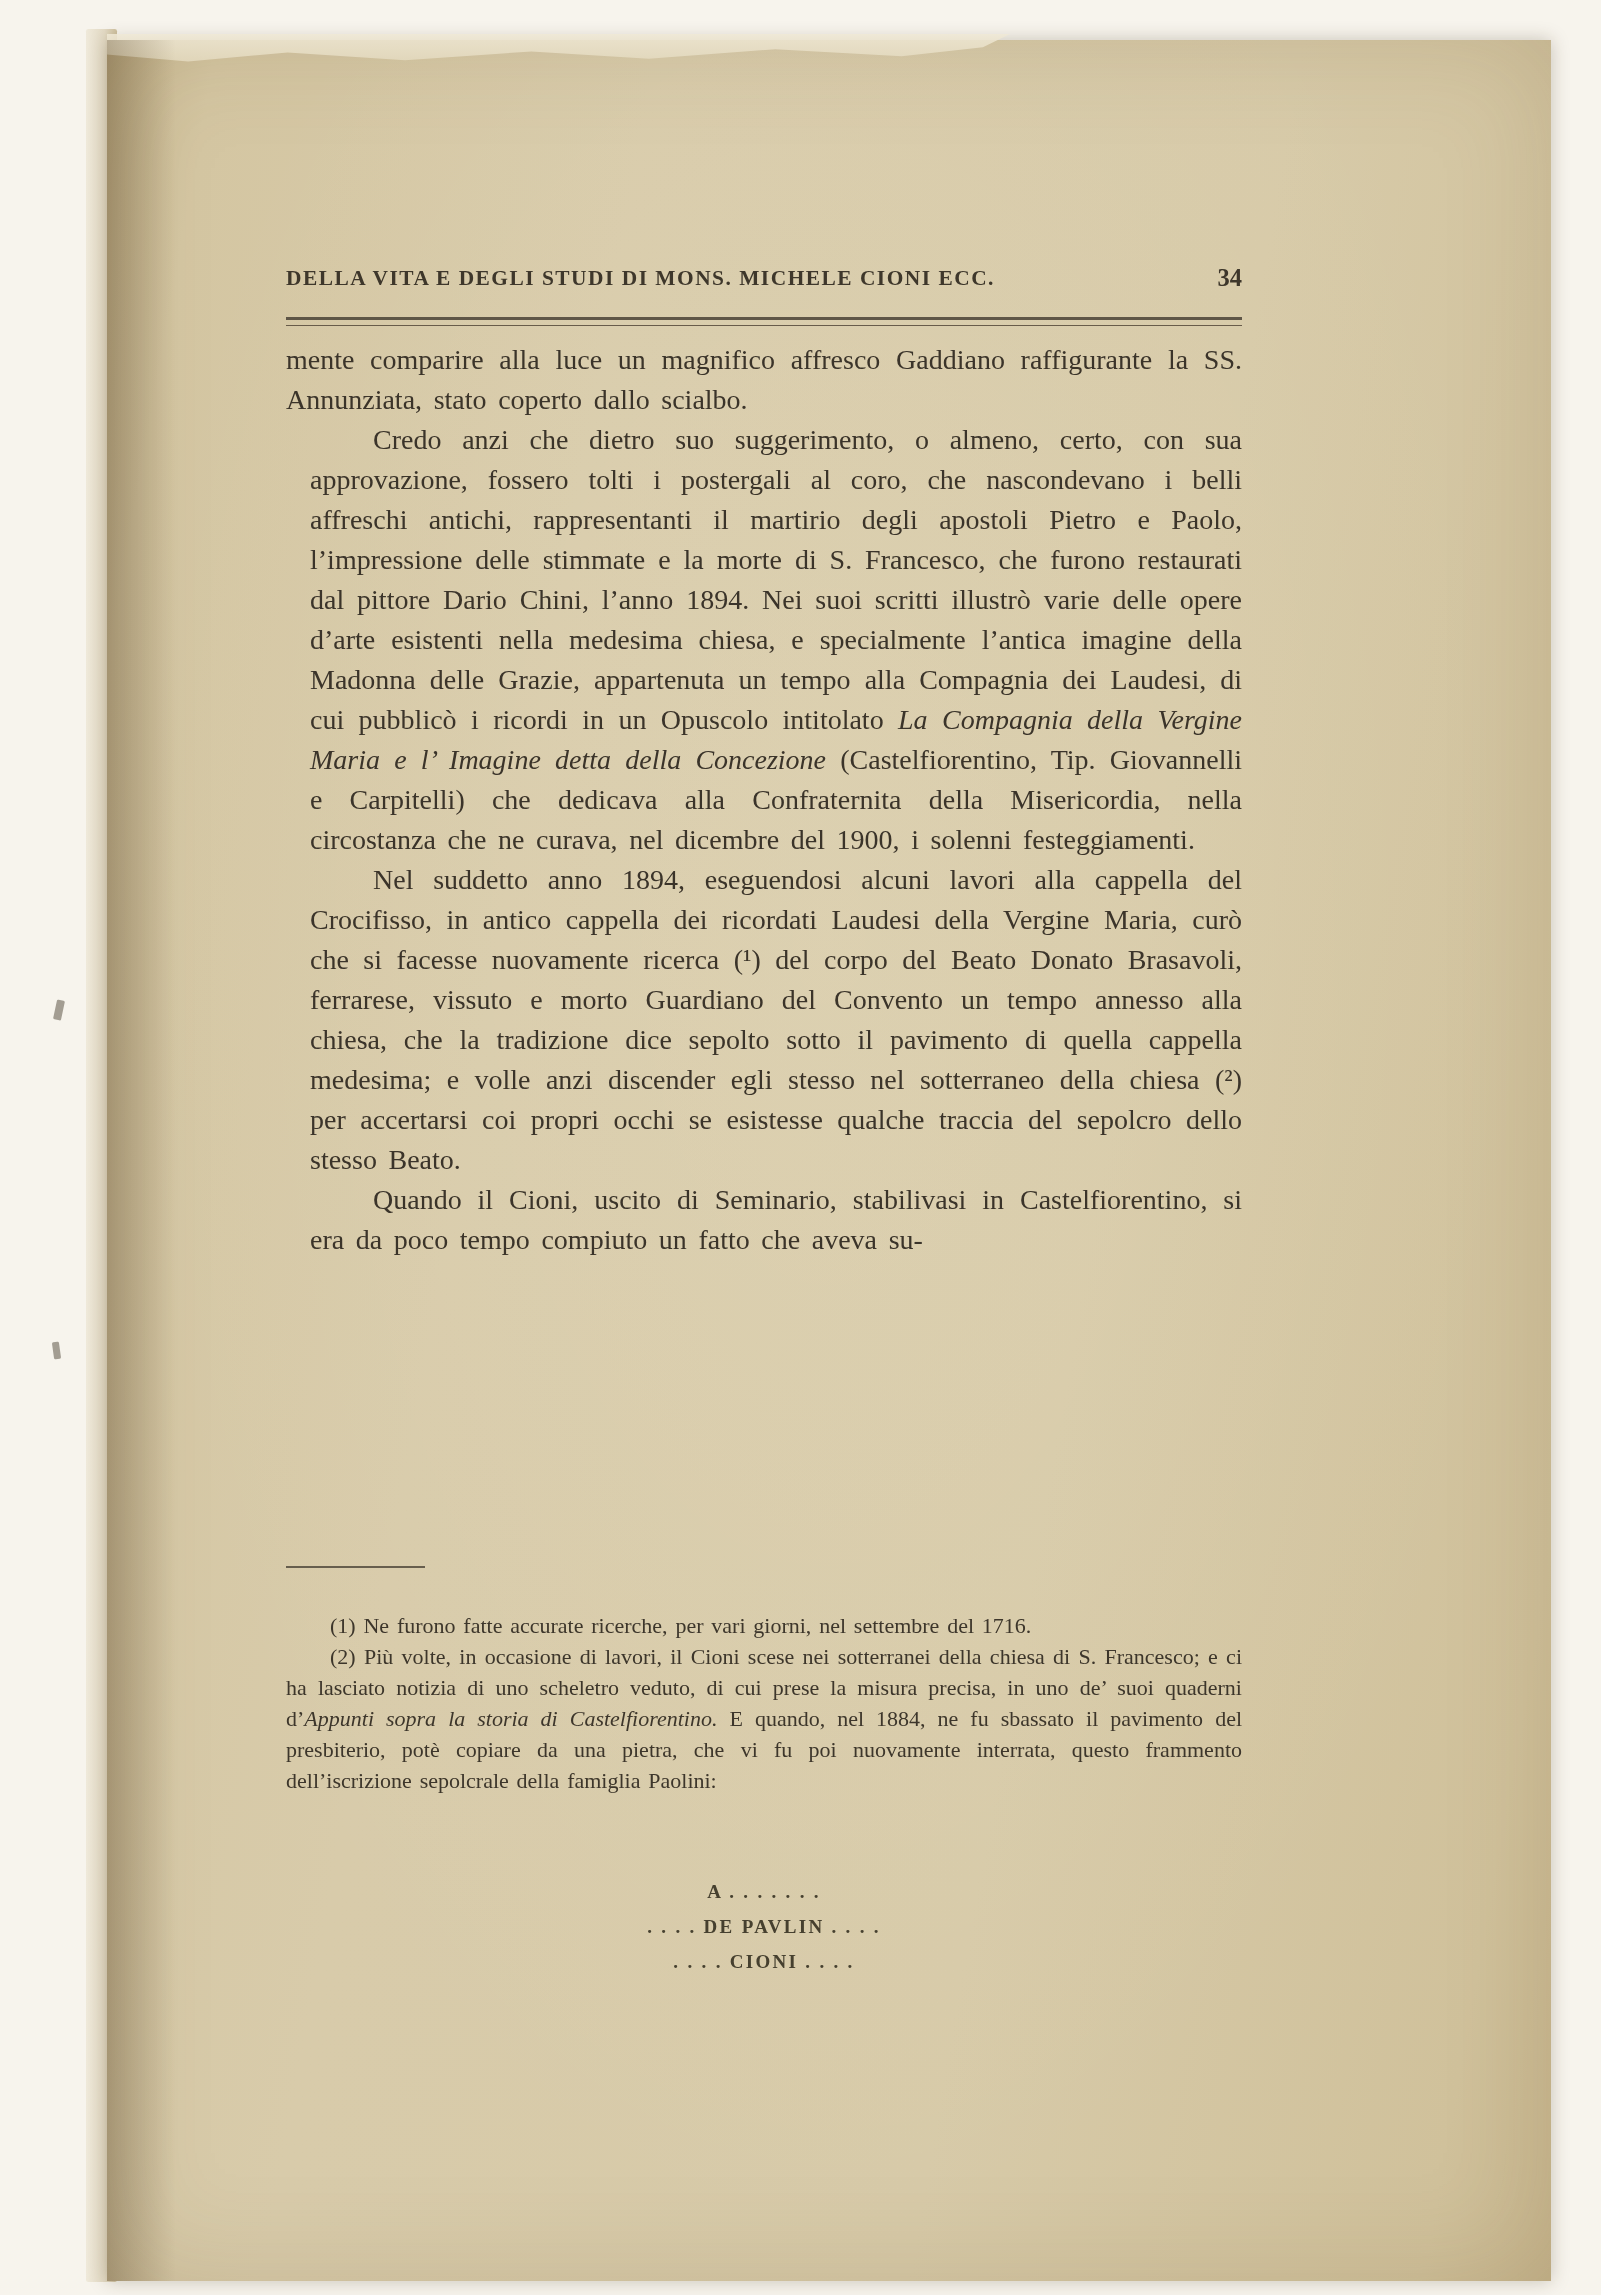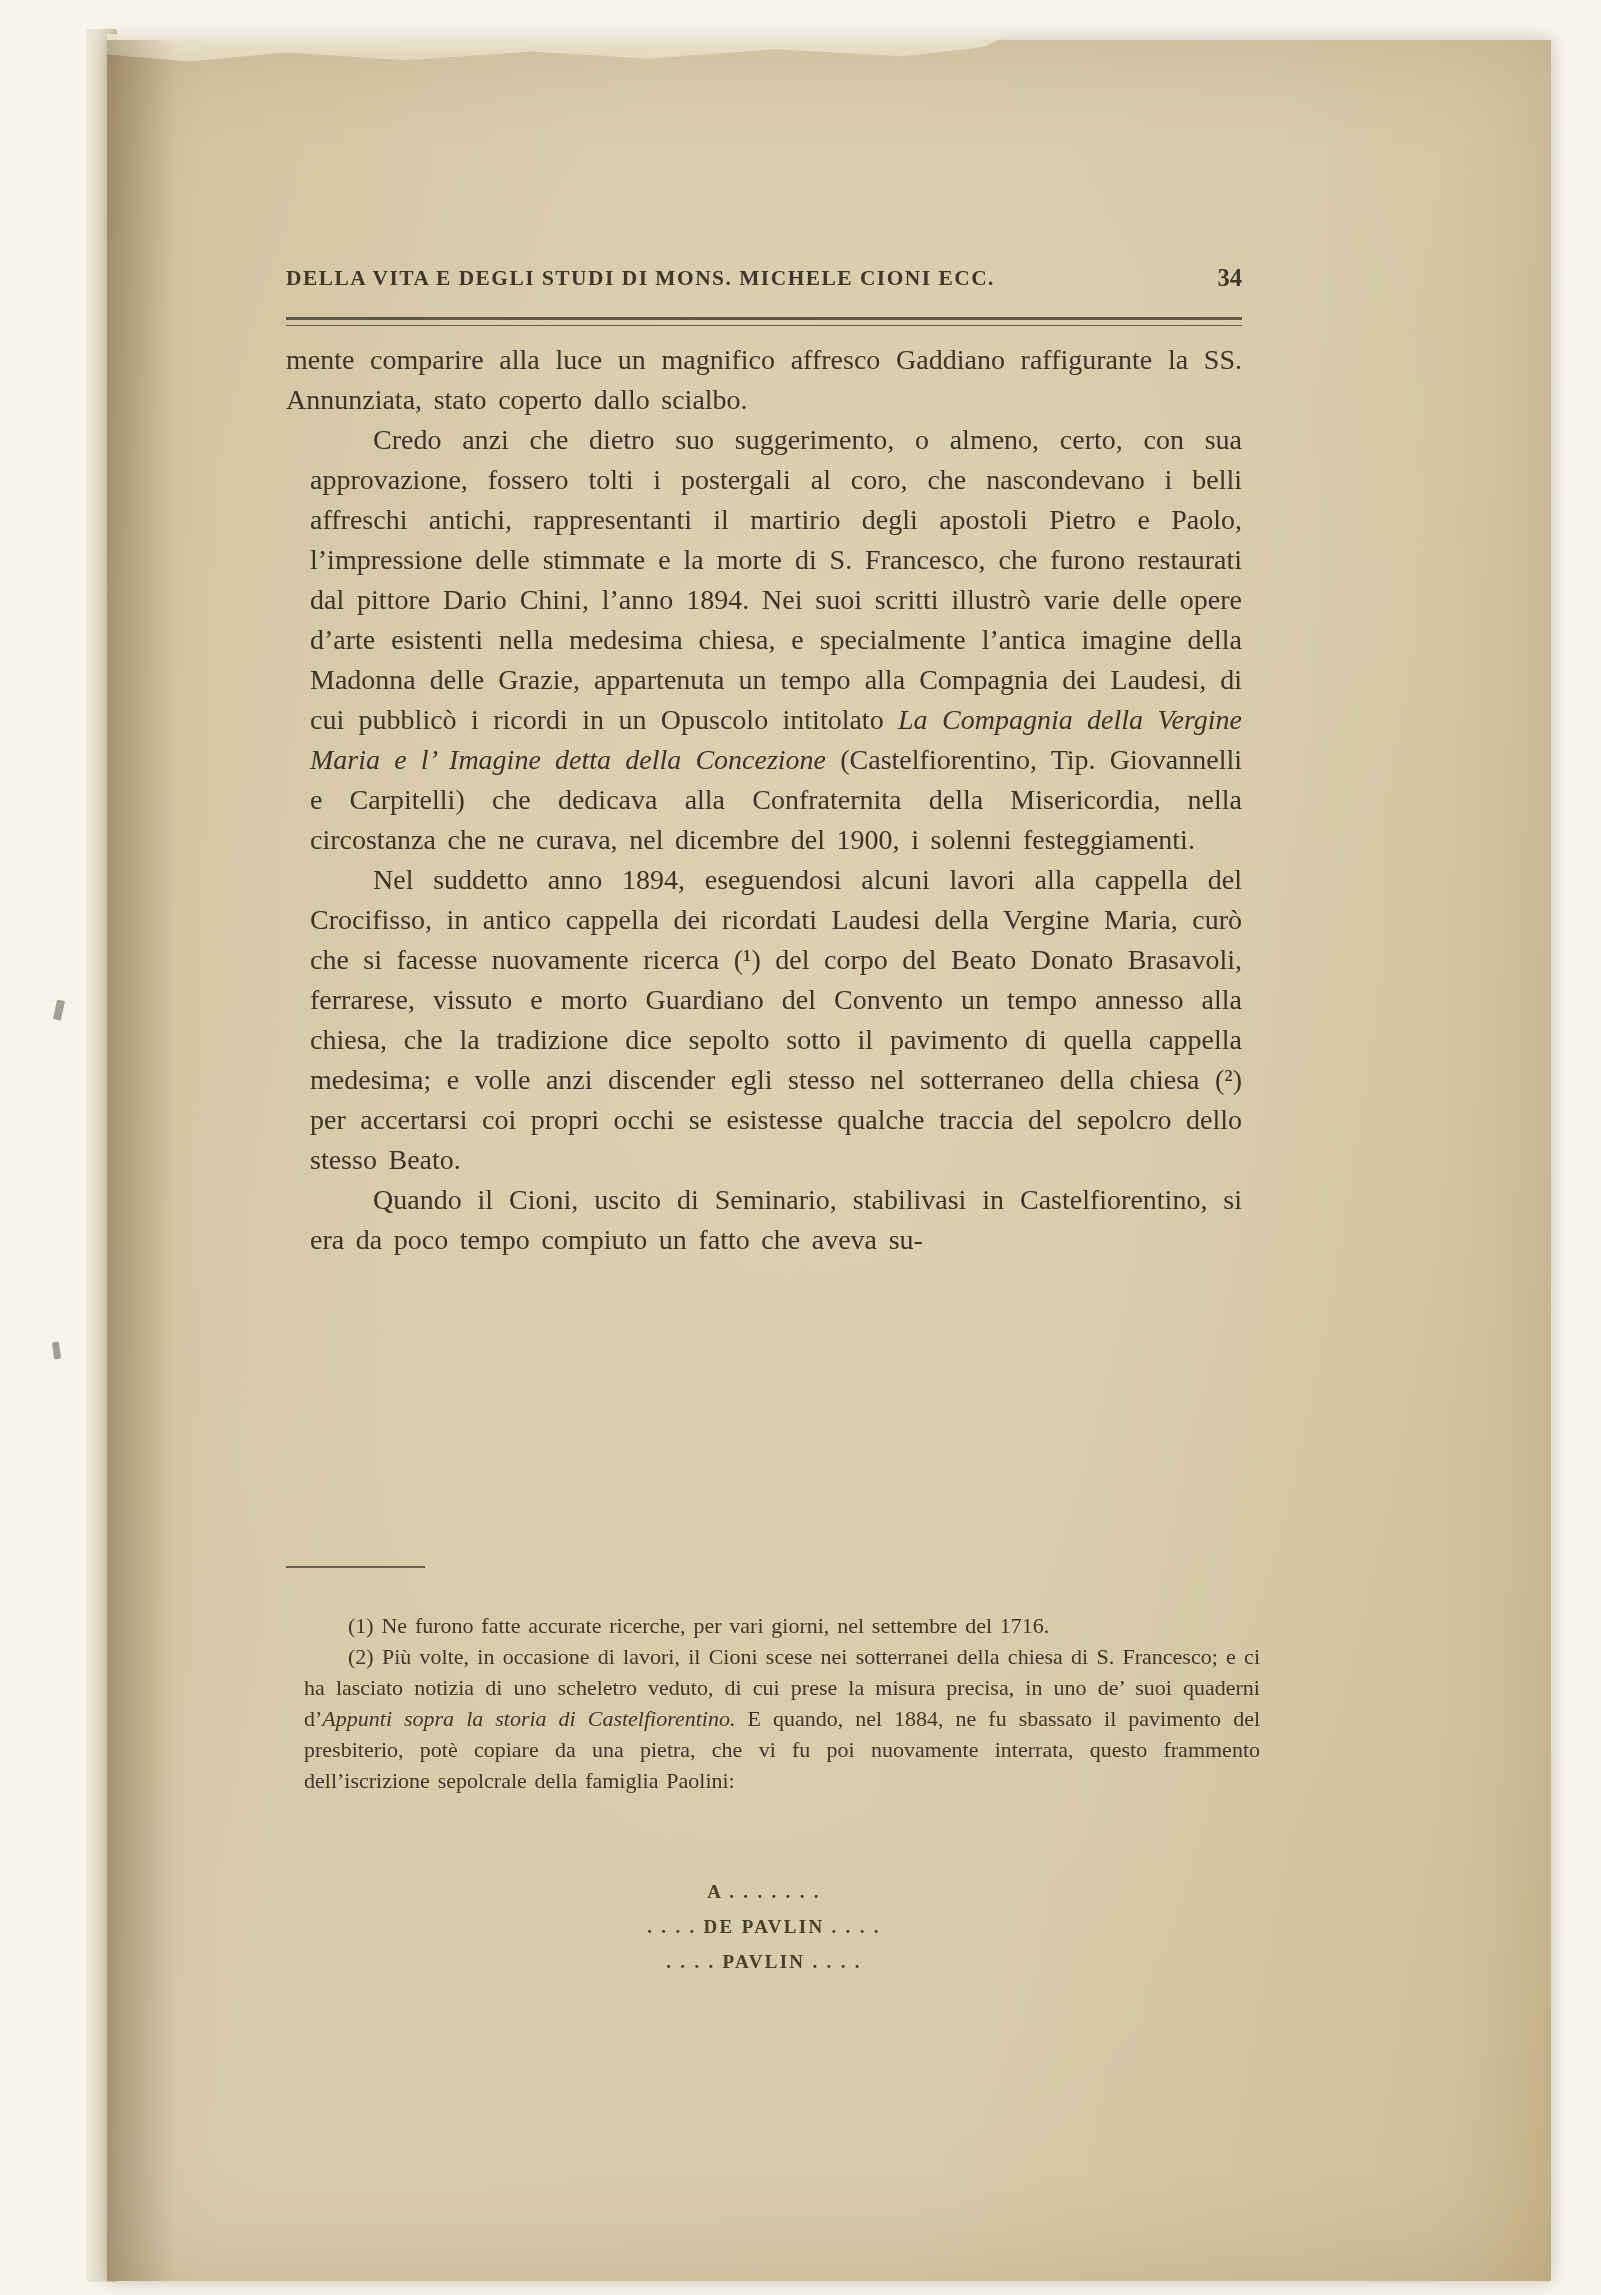--- a/index.html
+++ b/index.html
@@ -68,21 +68,21 @@
   .it{font-style:italic;}
 
   .fn-rule{
     position:absolute;left:179px;top:1526px;width:139px;height:0;
     border-top:2.3px solid #4a4236;opacity:.8;
   }
   .footnotes{
     position:absolute;left:179px;top:1570px;width:956px;
     color:#3d362b;
     font-size:22px;line-height:31px;
-    text-align:justify;word-spacing:2.3px;margin-left:18px;
+    text-align:justify;word-spacing:2.3px;
   }
   .footnotes p{margin:0;text-indent:44px;}
 
   .inscription{
     position:absolute;left:179px;top:1834px;width:956px;
     text-align:center;color:#46402f;
     font-size:19px;line-height:35px;letter-spacing:2.3px;
     font-weight:700;
   }
   .ins-line{white-space:pre;}
@@ -115,17 +115,17 @@
     <div class="fn-rule"></div>
 
     <div class="footnotes">
       <p class="fn"><span>(1) Ne furono fatte accurate ricerche, per vari giorni, nel settembre del 1716.</span></p>
       <p class="fn"><span>(2) Più volte, in occasione di lavori, il Cioni scese nei sotterranei della chiesa di S. Francesco; e ci ha lasciato notizia di uno scheletro veduto, di cui prese la misura precisa, in uno de’ suoi quaderni d’</span><span class="it">Appunti sopra la storia di Castelfiorentino.</span><span> E quando, nel 1884, ne fu sbassato il pavimento del presbiterio, potè copiare da una pietra, che vi fu poi nuovamente interrata, questo frammento dell’iscrizione sepolcrale della famiglia Paolini:</span></p>
     </div>
 
     <div class="inscription">
       <div class="ins-line">A . . . . . . .</div>
       <div class="ins-line">. . . . DE PAVLIN . . . .</div>
-      <div class="ins-line">. . . . PAVLIN . . . .</div>
+      <div class="ins-line">. . . . CIONI . . . .</div>
     </div>
   </div>
 </div>
 
 
 </body></html>

